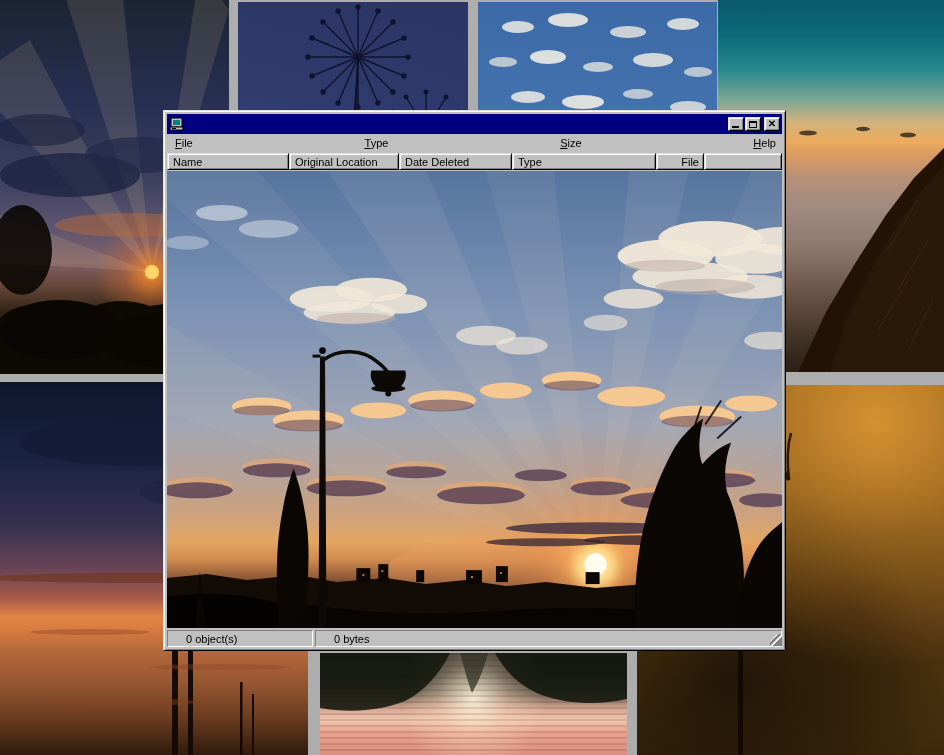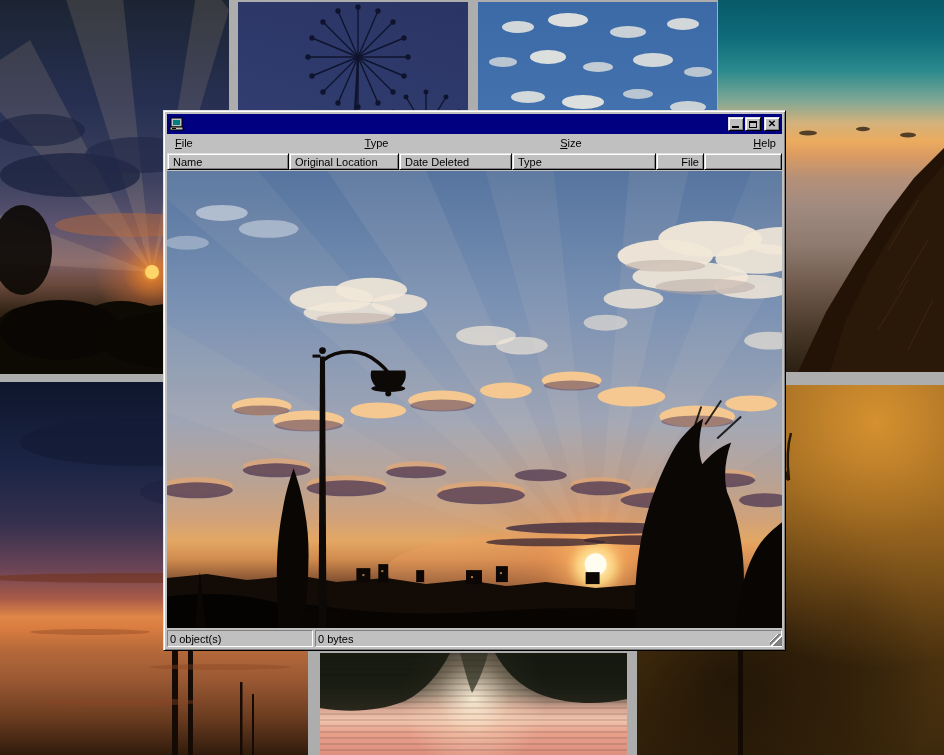--- a/index.html
+++ b/index.html
@@ -80,21 +80,21 @@
   .hcell:nth-child(3){ width:113px; }
   .hcell:nth-child(4){ width:144px; }
   .hcell:nth-child(5){ width:48px; text-align:right; }
   .hcell:nth-child(6){ flex:1; }
 
   .client { flex:1; position:relative; overflow:hidden; background:#000;
             box-shadow: inset 1px 1px 0 #808080; }
   .client svg { position:absolute; inset:0; width:100%; height:100%; }
 
   .statusbar { height:17px; margin-top:2px; display:flex; flex:0 0 auto; position:relative; }
-  .spanel { height:17px; background:#c0c0c0; font-size:11px; color:#000; padding:2px 4px 0 2px;
+  .spanel { height:17px; background:#c0c0c0; font-size:11px; color:#000; padding:2px 4px 0 18px;
             border:1px solid; border-color:#808080 #fff #fff #808080; white-space:nowrap; }
   .spanel.p1 { width:146px; margin-right:2px; }
   .spanel.p2 { flex:1; }
   .grip { position:absolute; right:0; bottom:1px; width:12px; height:12px;
           background:
            linear-gradient(135deg, transparent 0 5px, #fff 5px 6px, #808080 6px 8px, transparent 8px 9px, #fff 9px 10px, #808080 10px 12px) ;
   }
 </style>
 </head>
 <body>

